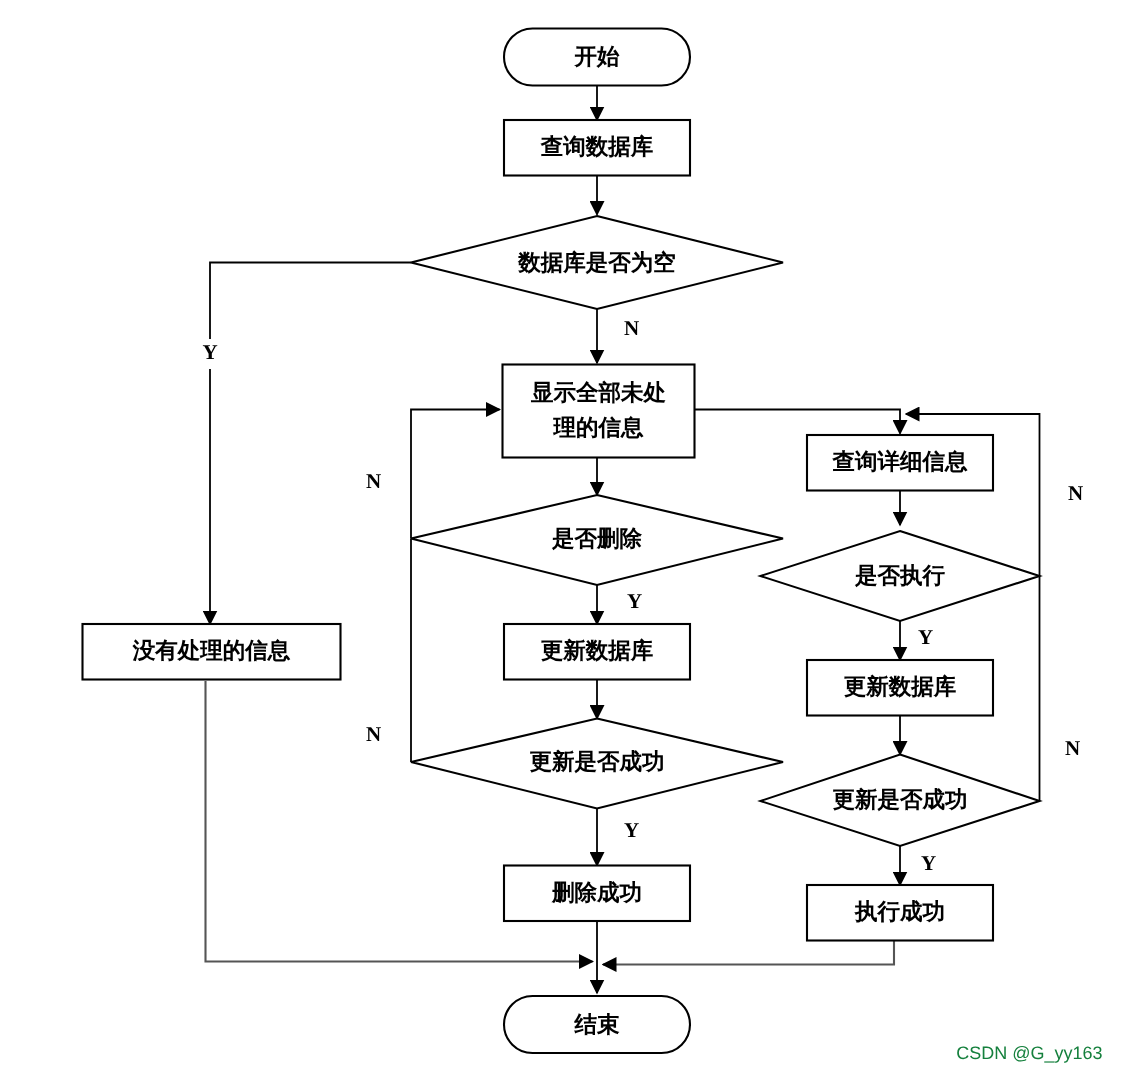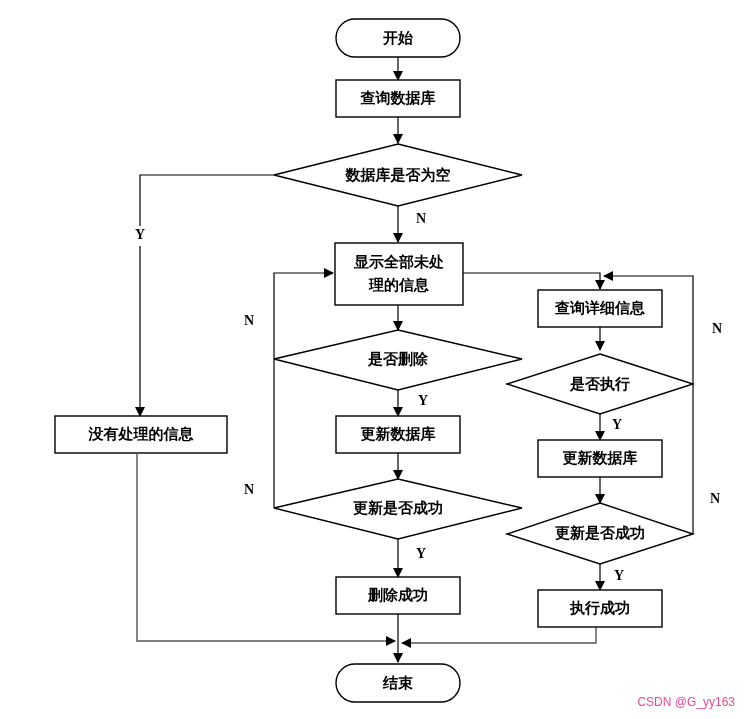--- a/index.html
+++ b/index.html
@@ -5,21 +5,21 @@
     html, body { margin: 0; padding: 0; background: #ffffff; }
     body { width: 747px; height: 719px; position: relative; overflow: hidden;
            font-family: "DejaVu Serif", "Liberation Serif", serif; }
     svg { position: absolute; left: 0; top: 0; }
     .shape { fill: #ffffff; stroke: #000000; stroke-width: 1.4; }
     .line { fill: none; stroke: #000000; stroke-width: 1.2; }
     .line-gray { fill: none; stroke: #555555; stroke-width: 1.4; }
     .node-text { font-size: 15px; font-weight: bold; fill: #000; text-anchor: middle; dominant-baseline: middle; }
     .edge-label { font-size: 14px; font-weight: bold; fill: #000; text-anchor: middle; dominant-baseline: middle;
                   font-family: "Liberation Serif", serif; }
-    .watermark { position: absolute; right: 12px; bottom: 10px; font-size: 12px; color: #ec4899;
+    .watermark { position: absolute; right: 12px; bottom: 10px; font-size: 12px; color: #15803d;
                  font-family: "Liberation Sans", sans-serif; }
   </style>
 </head>
 <body>
 
 <svg width="747" height="719" viewBox="0 0 747 719">
   <defs>
     <marker id="arr" markerWidth="10" markerHeight="10" refX="9" refY="5" orient="auto" markerUnits="userSpaceOnUse">
       <path d="M0,0 L10,5 L0,10 Z" fill="#000"></path>
     </marker>

